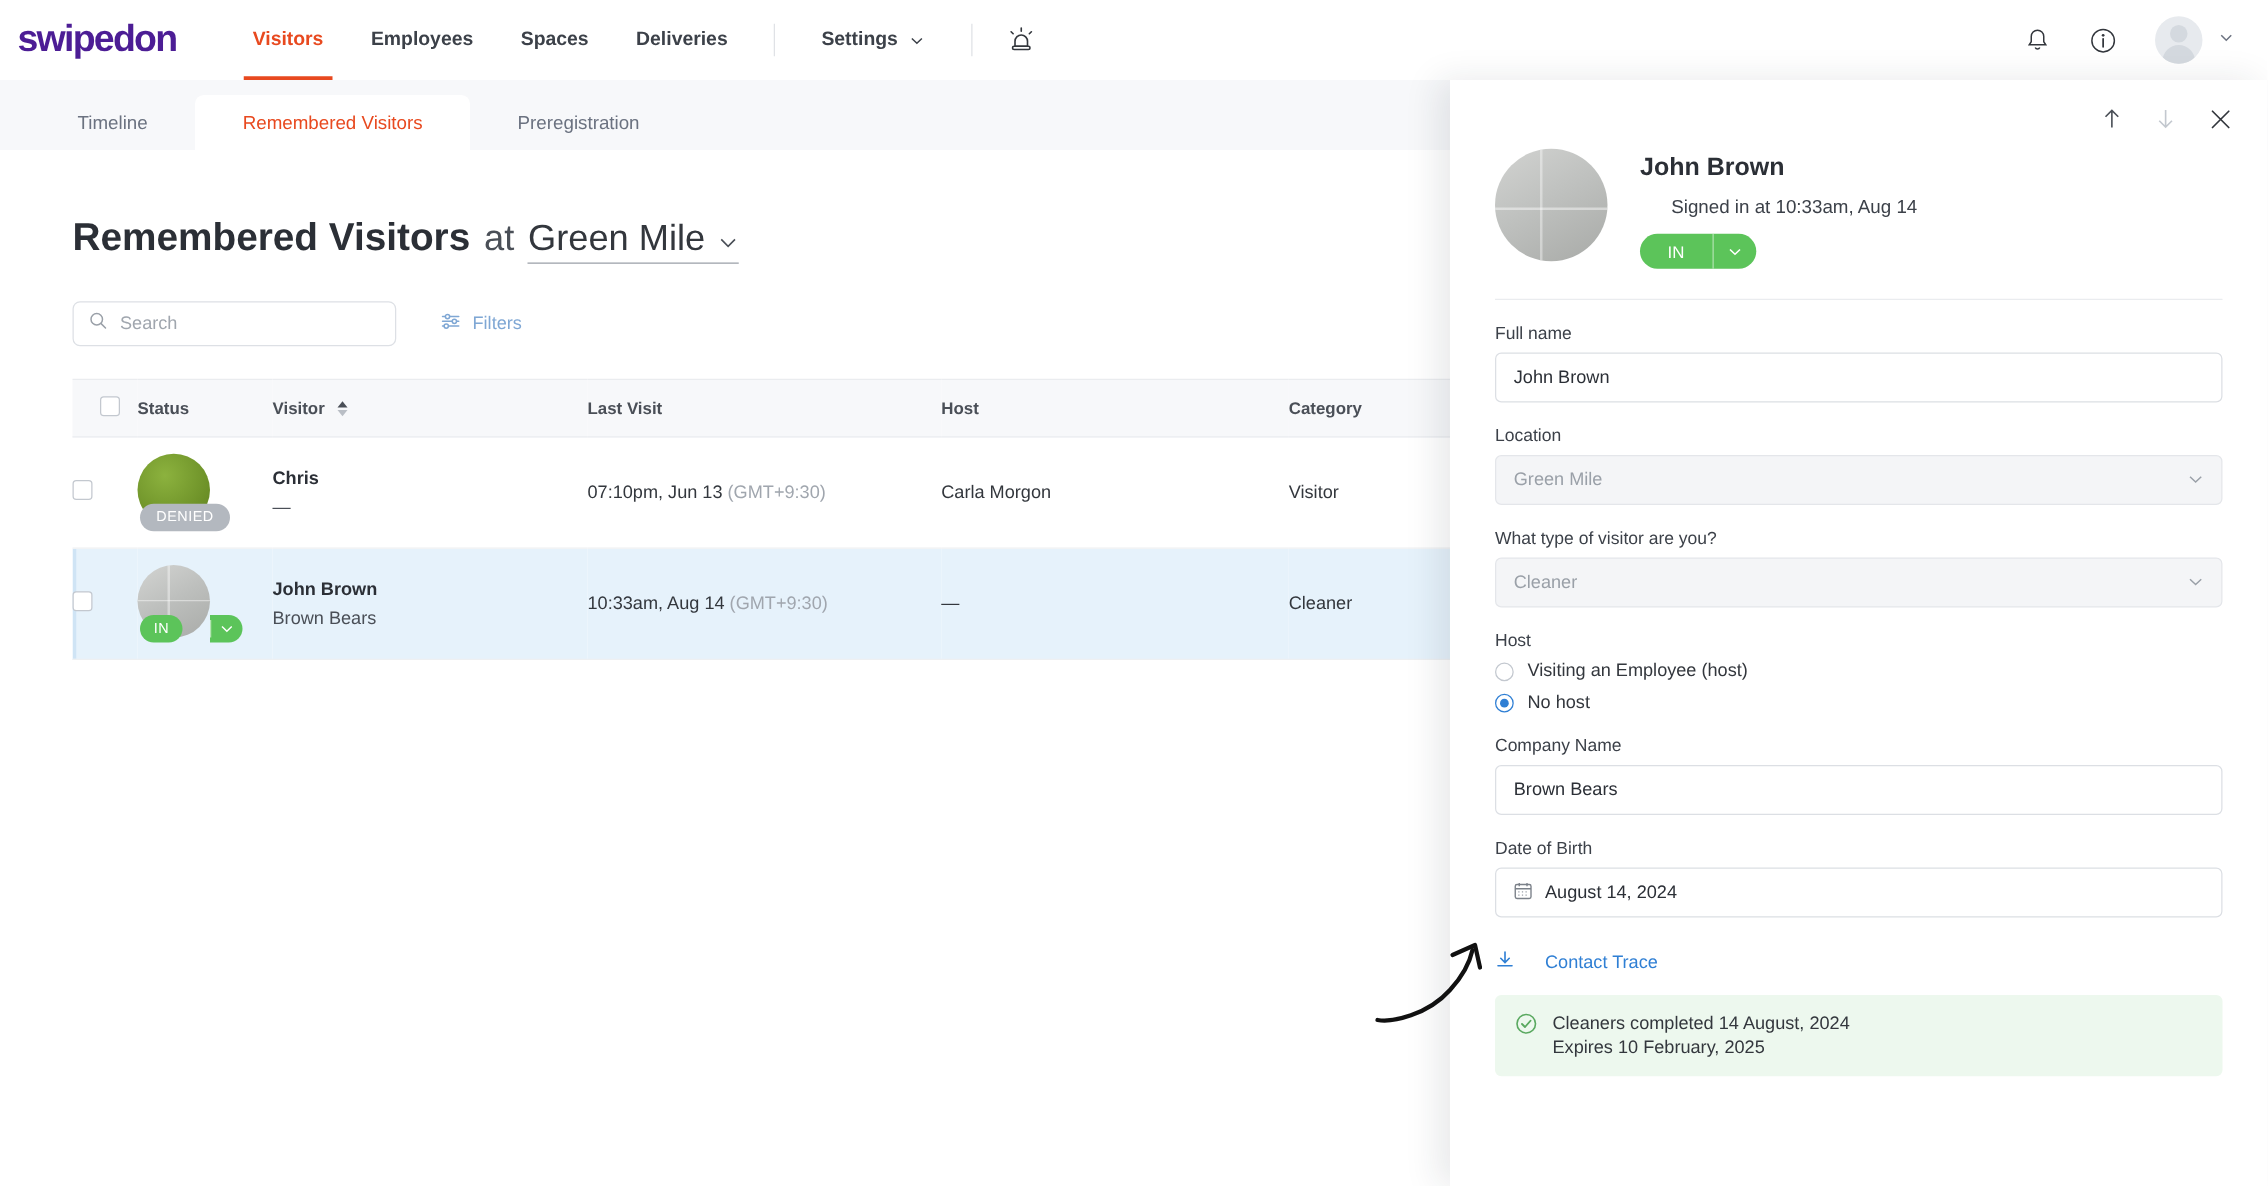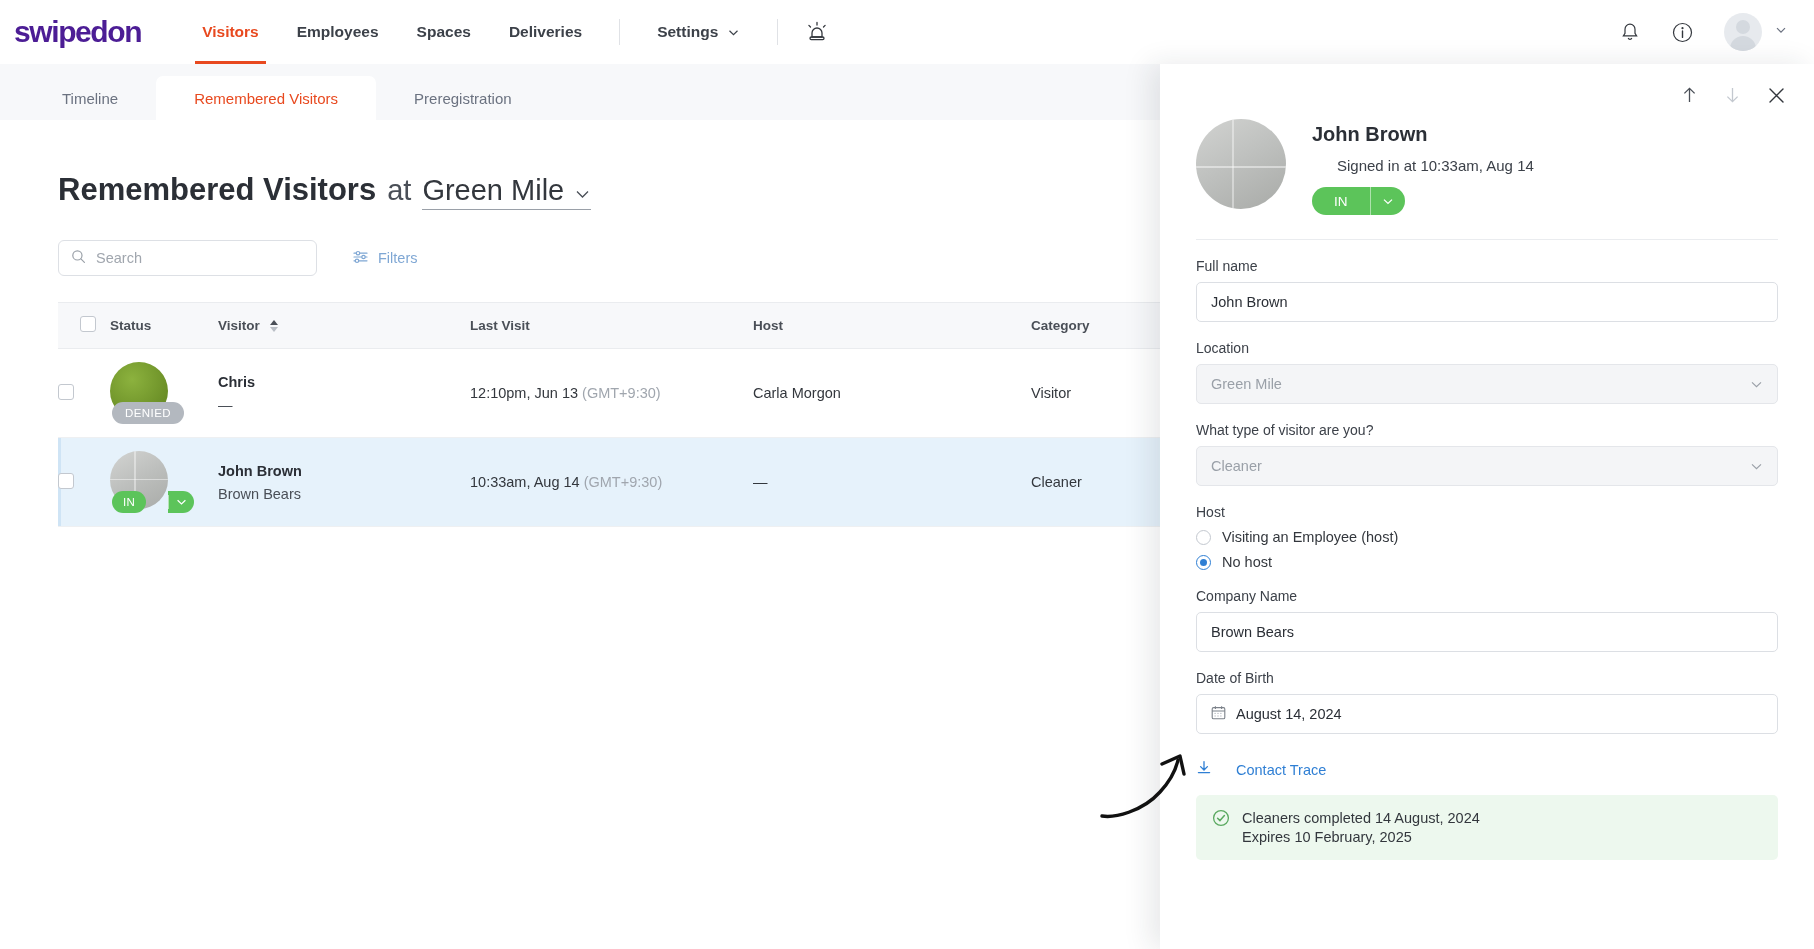--- a/index.html
+++ b/index.html
@@ -307,21 +307,21 @@
           <div class="ava-cell">
             <div class="ava green"></div>
             <div class="badge denied">DENIED</div>
           </div>
         </td>
         <td>
           <div class="vname">Chris</div>
           <div class="vsub">—</div>
         </td>
         <td>
-          <span>12:10pm, Jun 13</span>
+          <span>07:10pm, Jun 13</span>
           <span class="dim">(GMT+9:30)</span>
         </td>
         <td>Carla Morgon</td>
         <td>Visitor</td>
       </tr>
       <tr class="row-selected">
         <td class="td-pad">
           <span class="cb"></span>
         </td>
         <td>

